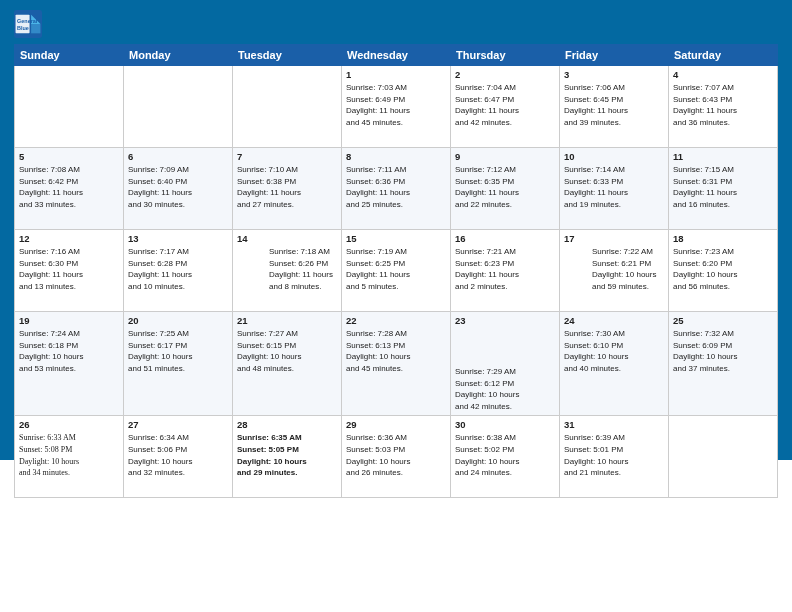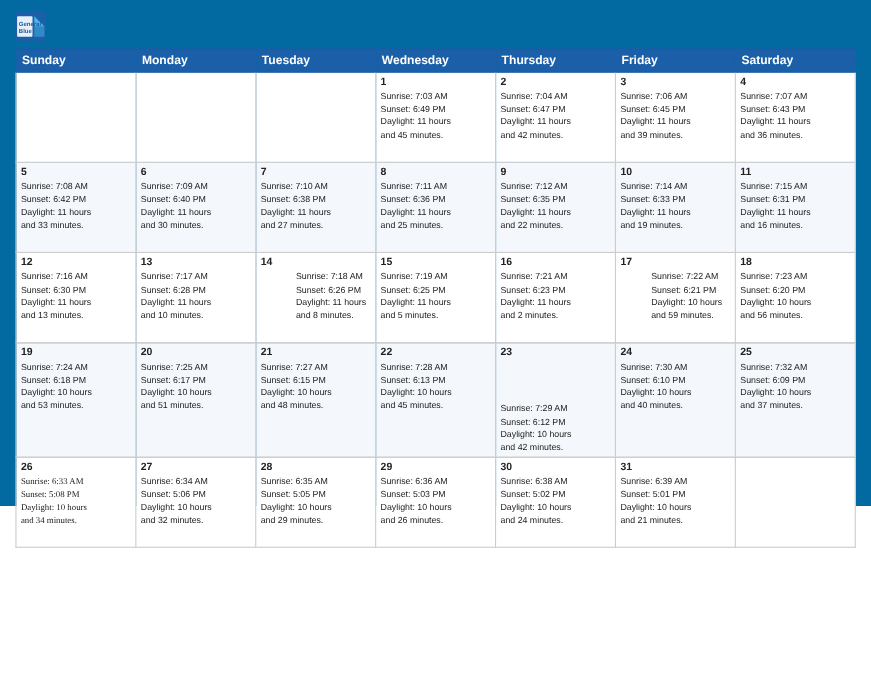--- a/index.html
+++ b/index.html
@@ -316,21 +316,21 @@
           </td>
           <td>
             <div class="day-num">27</div>
             <div class="day-info" style="white-space: pre-line;">Sunrise: 6:34 AM
 Sunset: 5:06 PM
 Daylight: 10 hours
 and 32 minutes.</div>
           </td>
           <td>
             <div class="day-num">28</div>
-            <div class="day-info" style="white-space: pre-line;">Sunrise: 6:35 AM
+            <div class="day-info" style="white-space: pre-line; font-weight: bold;">Sunrise: 6:35 AM
 Sunset: 5:05 PM
 Daylight: 10 hours
 and 29 minutes.</div>
           </td>
           <td>
             <div class="day-num">29</div>
             <div class="day-info" style="white-space: pre-line;">Sunrise: 6:36 AM
 Sunset: 5:03 PM
 Daylight: 10 hours
 and 26 minutes.</div>

